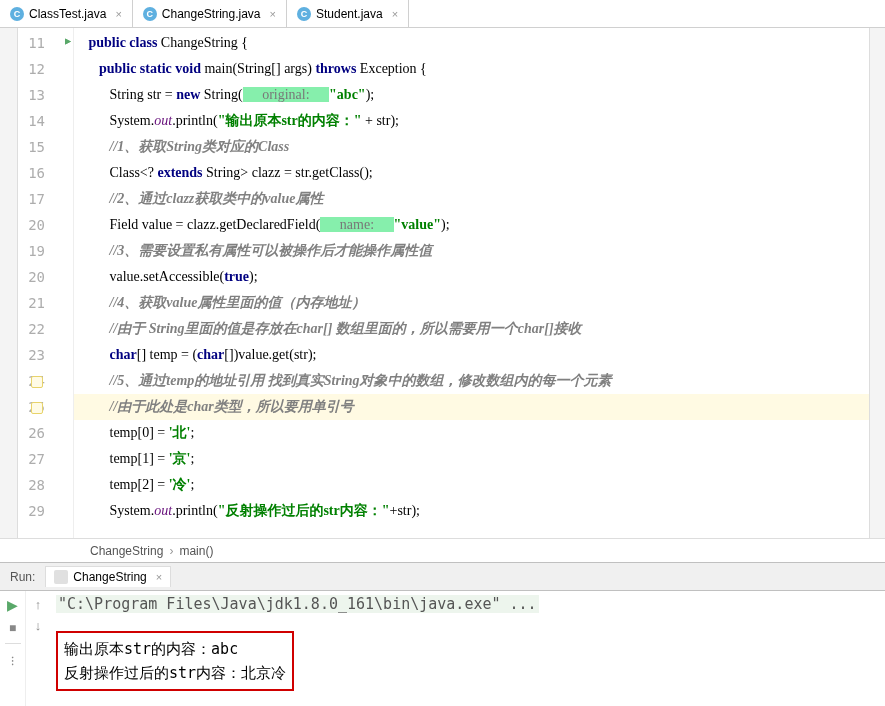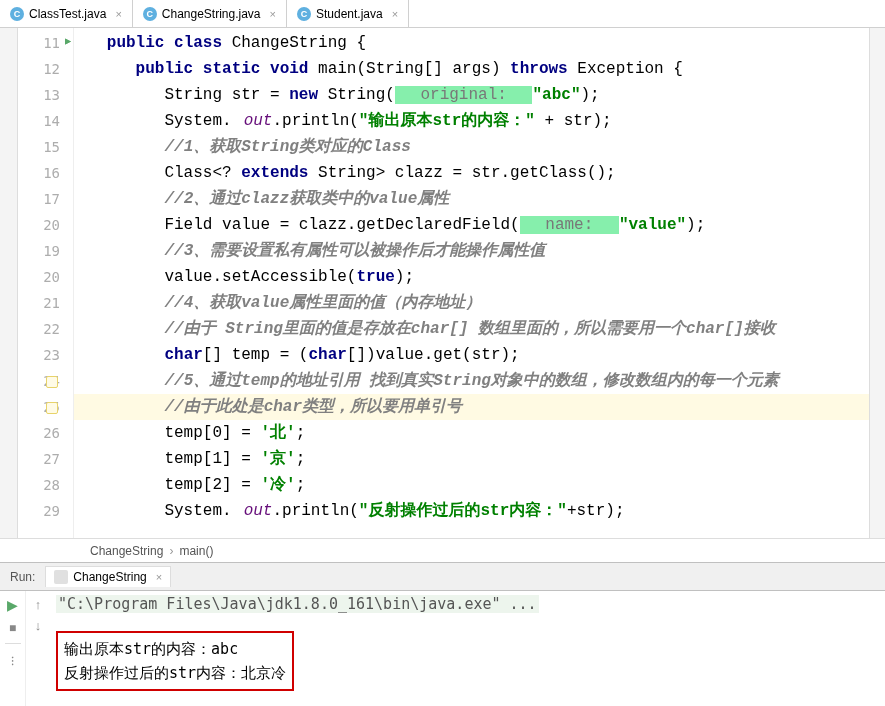--- a/index.html
+++ b/index.html
@@ -4,34 +4,34 @@
 <style>
 * { margin: 0; padding: 0; box-sizing: border-box; }
 body { font-family: "Segoe UI", sans-serif; font-size: 12px; background: #fff; width: 885px; height: 706px; overflow: hidden; display: flex; flex-direction: column; }
 .tabs { display: flex; background: #fff; border-bottom: 1px solid #d0d0d0; height: 28px; }
 .tab { display: flex; align-items: center; padding: 0 10px; gap: 5px; border-right: 1px solid #d0d0d0; cursor: pointer; font-size: 12px; }
 .tab.active { background: #fff; }
 .tab-icon { width: 14px; height: 14px; background: #5fb0e0; border-radius: 50%; display: inline-flex; align-items: center; justify-content: center; color: #fff; font-size: 9px; font-weight: bold; }
 .tab-close { color: #999; font-size: 11px; padding-left: 4px; }
 .editor-area { flex: 1; display: flex; overflow: hidden; background: #fff; }
 .sidebar-left { width: 18px; background: #f4f4f4; border-right: 1px solid #ddd; writing-mode: vertical-rl; text-orientation: mixed; font-size: 10px; color: #666; display: flex; align-items: center; padding-top: 80px; }
-.gutter { width: 56px; background: #fff; color: #adadad; font-family: "Consolas", monospace; font-size: 14px; padding-top: 2px; text-align: right; padding-right: 13px; border-right: 1px solid #eee; position: relative; }
+.gutter { width: 56px; background: #fff; color: #adadad; font-family: "Consolas", monospace; font-size: 14px; padding-top: 2px; text-align: right; padding-right: 28px; border-right: 1px solid #eee; position: relative; }
 .gutter-line { height: 26px; line-height: 26px; }
 .gutter .play { position: absolute; right: 2px; color: #59A869; font-size: 10px; }
 .gutter-line.ln-11 .play, .gutter-line.ln-12 .play { top: 0; }
 .gutter-line.warn { position: relative; }
 .gutter-line.warn::after { content: ""; position: absolute; right: 2px; top: 8px; width: 10px; height: 10px; background: #fffbe6; border: 1px solid #e8d36a; border-radius: 2px; }
-.code { flex: 1; font-family: Liberation Mono, monospace; font-size: 16px; line-height: 26px; padding-top: 2px; white-space: pre; overflow: hidden; }
+.code { flex: 1; font-family: Liberation Serif, serif; font-size: 14px; line-height: 26px; padding-top: 2px; white-space: pre; overflow: hidden; }
 .code-line { height: 26px; padding-left: 4px; }
 .code-line.hl { background: #fffae3; }
 .kw { color: #000080; font-weight: bold; }
 .str { color: #008000; font-weight: bold; }
 .com { color: #808080; font-style: italic; font-weight: bold; }
 .hint { color: #787878; background: #86efac; font-style: normal; font-weight: normal; padding: 0 16px; }
-.purple { color: #660E7A; font-style: italic; margin-left: 12px; }
+.purple { color: #660E7A; font-style: italic; }
 .breadcrumb { height: 24px; border-top: 1px solid #ddd; display: flex; align-items: center; padding-left: 90px; gap: 6px; font-size: 12px; color: #555; background: #fff; }
 .breadcrumb .sep { color: #999; }
 .run-bar { height: 28px; border-top: 1px solid #c0c0c0; background: #f0f0f0; display: flex; align-items: center; padding-left: 10px; gap: 10px; font-size: 12px; }
 .run-label { color: #555; }
 .run-tab { display: flex; align-items: center; gap: 5px; background: #fff; border: 1px solid #ddd; border-bottom: none; padding: 3px 8px; }
 .run-tab-icon { width: 14px; height: 14px; background: #e0e0e0; border-radius: 2px; display: inline-block; }
 .console { flex: 0 0 116px; display: flex; border-top: 1px solid #c0c0c0; background: #fff; }
 .console-toolbar { width: 26px; display: flex; flex-direction: column; align-items: center; padding-top: 6px; gap: 8px; border-right: 1px solid #eee; }
 .tb-play { color: #59A869; font-size: 14px; }
 .tb-stop { color: #888; font-size: 12px; }

